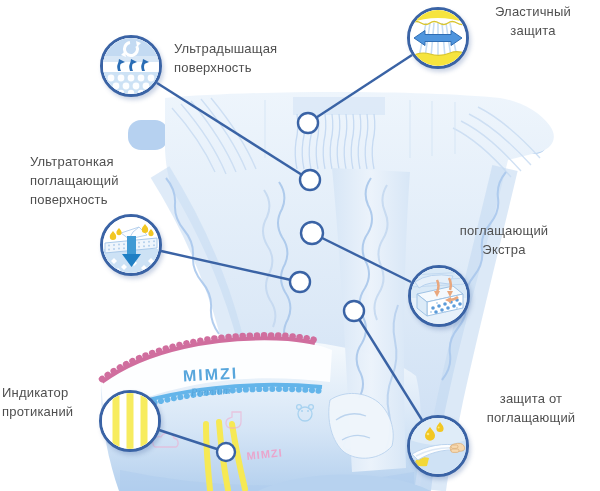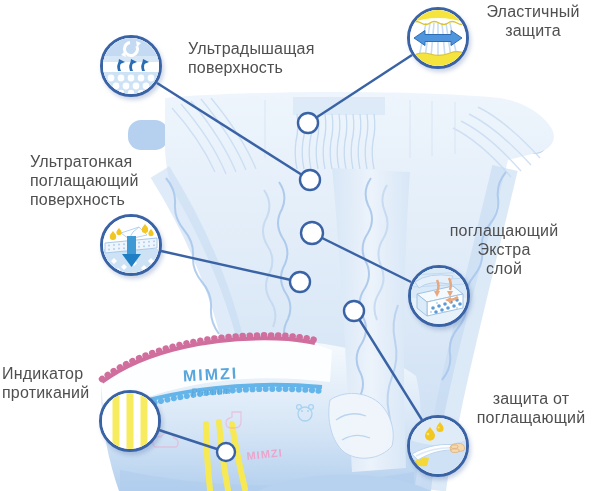--- a/index.html
+++ b/index.html
@@ -3,21 +3,21 @@
 <meta charset="utf-8">
 <style>
   html,body{margin:0;padding:0;background:#fff;}
   .stage{position:relative;width:600px;height:491px;background:#ffffff;overflow:hidden;
          font-family:"Liberation Sans",sans-serif;}
   .art{position:absolute;left:0;top:0;}
   .badge{position:absolute;width:62px;height:62px;box-sizing:border-box;
          border:3px solid #3a63a5;border-radius:50%;background:#fff;overflow:hidden;
          box-shadow:2px 3px 4px rgba(70,100,160,.28);}
   .badge svg{display:block;width:56px;height:56px;}
-  .label{position:absolute;color:#4f4f4f;font-size:16px;line-height:19px;
+  .label{position:absolute;color:#4f4f4f;font-size:13px;line-height:19px;
          letter-spacing:.2px;white-space:nowrap;}
   .label.center{text-align:center;white-space:normal;}
 </style>
 </head>
 <body>
 
 <div class="stage">
 
   <svg class="art" width="600" height="491" viewBox="0 0 600 491">
     <defs>
@@ -347,43 +347,42 @@
       <path d="M2,36 C16,28 34,24 50,28 L54,33 C40,30 22,33 8,42 Z" fill="#fdfeff" stroke="#bcd4ee" stroke-width="1"></path>
       <path d="M6,38 C18,32 32,29 46,30" stroke="#dde9f6" stroke-width="1.4" fill="none"></path>
       <g fill="#f7d9b0" stroke="#ddb27f" stroke-width=".8">
         <path d="M44,26 q8,-2 10,2 q2,4 -2,5 l-8,1 q-4,0 -4,-4 q0,-3 4,-4 z"></path>
         <rect x="41" y="27" width="7" height="3.4" rx="1.7"></rect>
         <rect x="41" y="31" width="8" height="3.4" rx="1.7"></rect>
       </g>
     </svg>
   </div>
 
-  <div class="label" style="left:188px;top:39px">
+  <div class="label" style="left:174px;top:39px">
     <div>Ультрадышащая</div>
     <div>поверхность</div>
   </div>
 
   <div class="label center" style="left:466px;top:2px;width:134px">
     <div>Эластичный</div>
     <div>защита</div>
   </div>
 
   <div class="label" style="left:30px;top:152px">
     <div>Ультратонкая</div>
     <div>поглащающий</div>
     <div>поверхность</div>
   </div>
 
   <div class="label center" style="left:440px;top:221px;width:128px">
     <div>поглащающий</div>
     <div>Экстра</div>
-    <div>слой</div>
-  </div>
-
-  <div class="label" style="left:2px;top:364px">
+  </div>
+
+  <div class="label" style="left:2px;top:383px">
     <div>Индикатор</div>
     <div>протиканий</div>
   </div>
 
   <div class="label center" style="left:462px;top:389px;width:138px">
     <div>защита от</div>
     <div>поглащающий</div>
   </div>
 
 </div>

